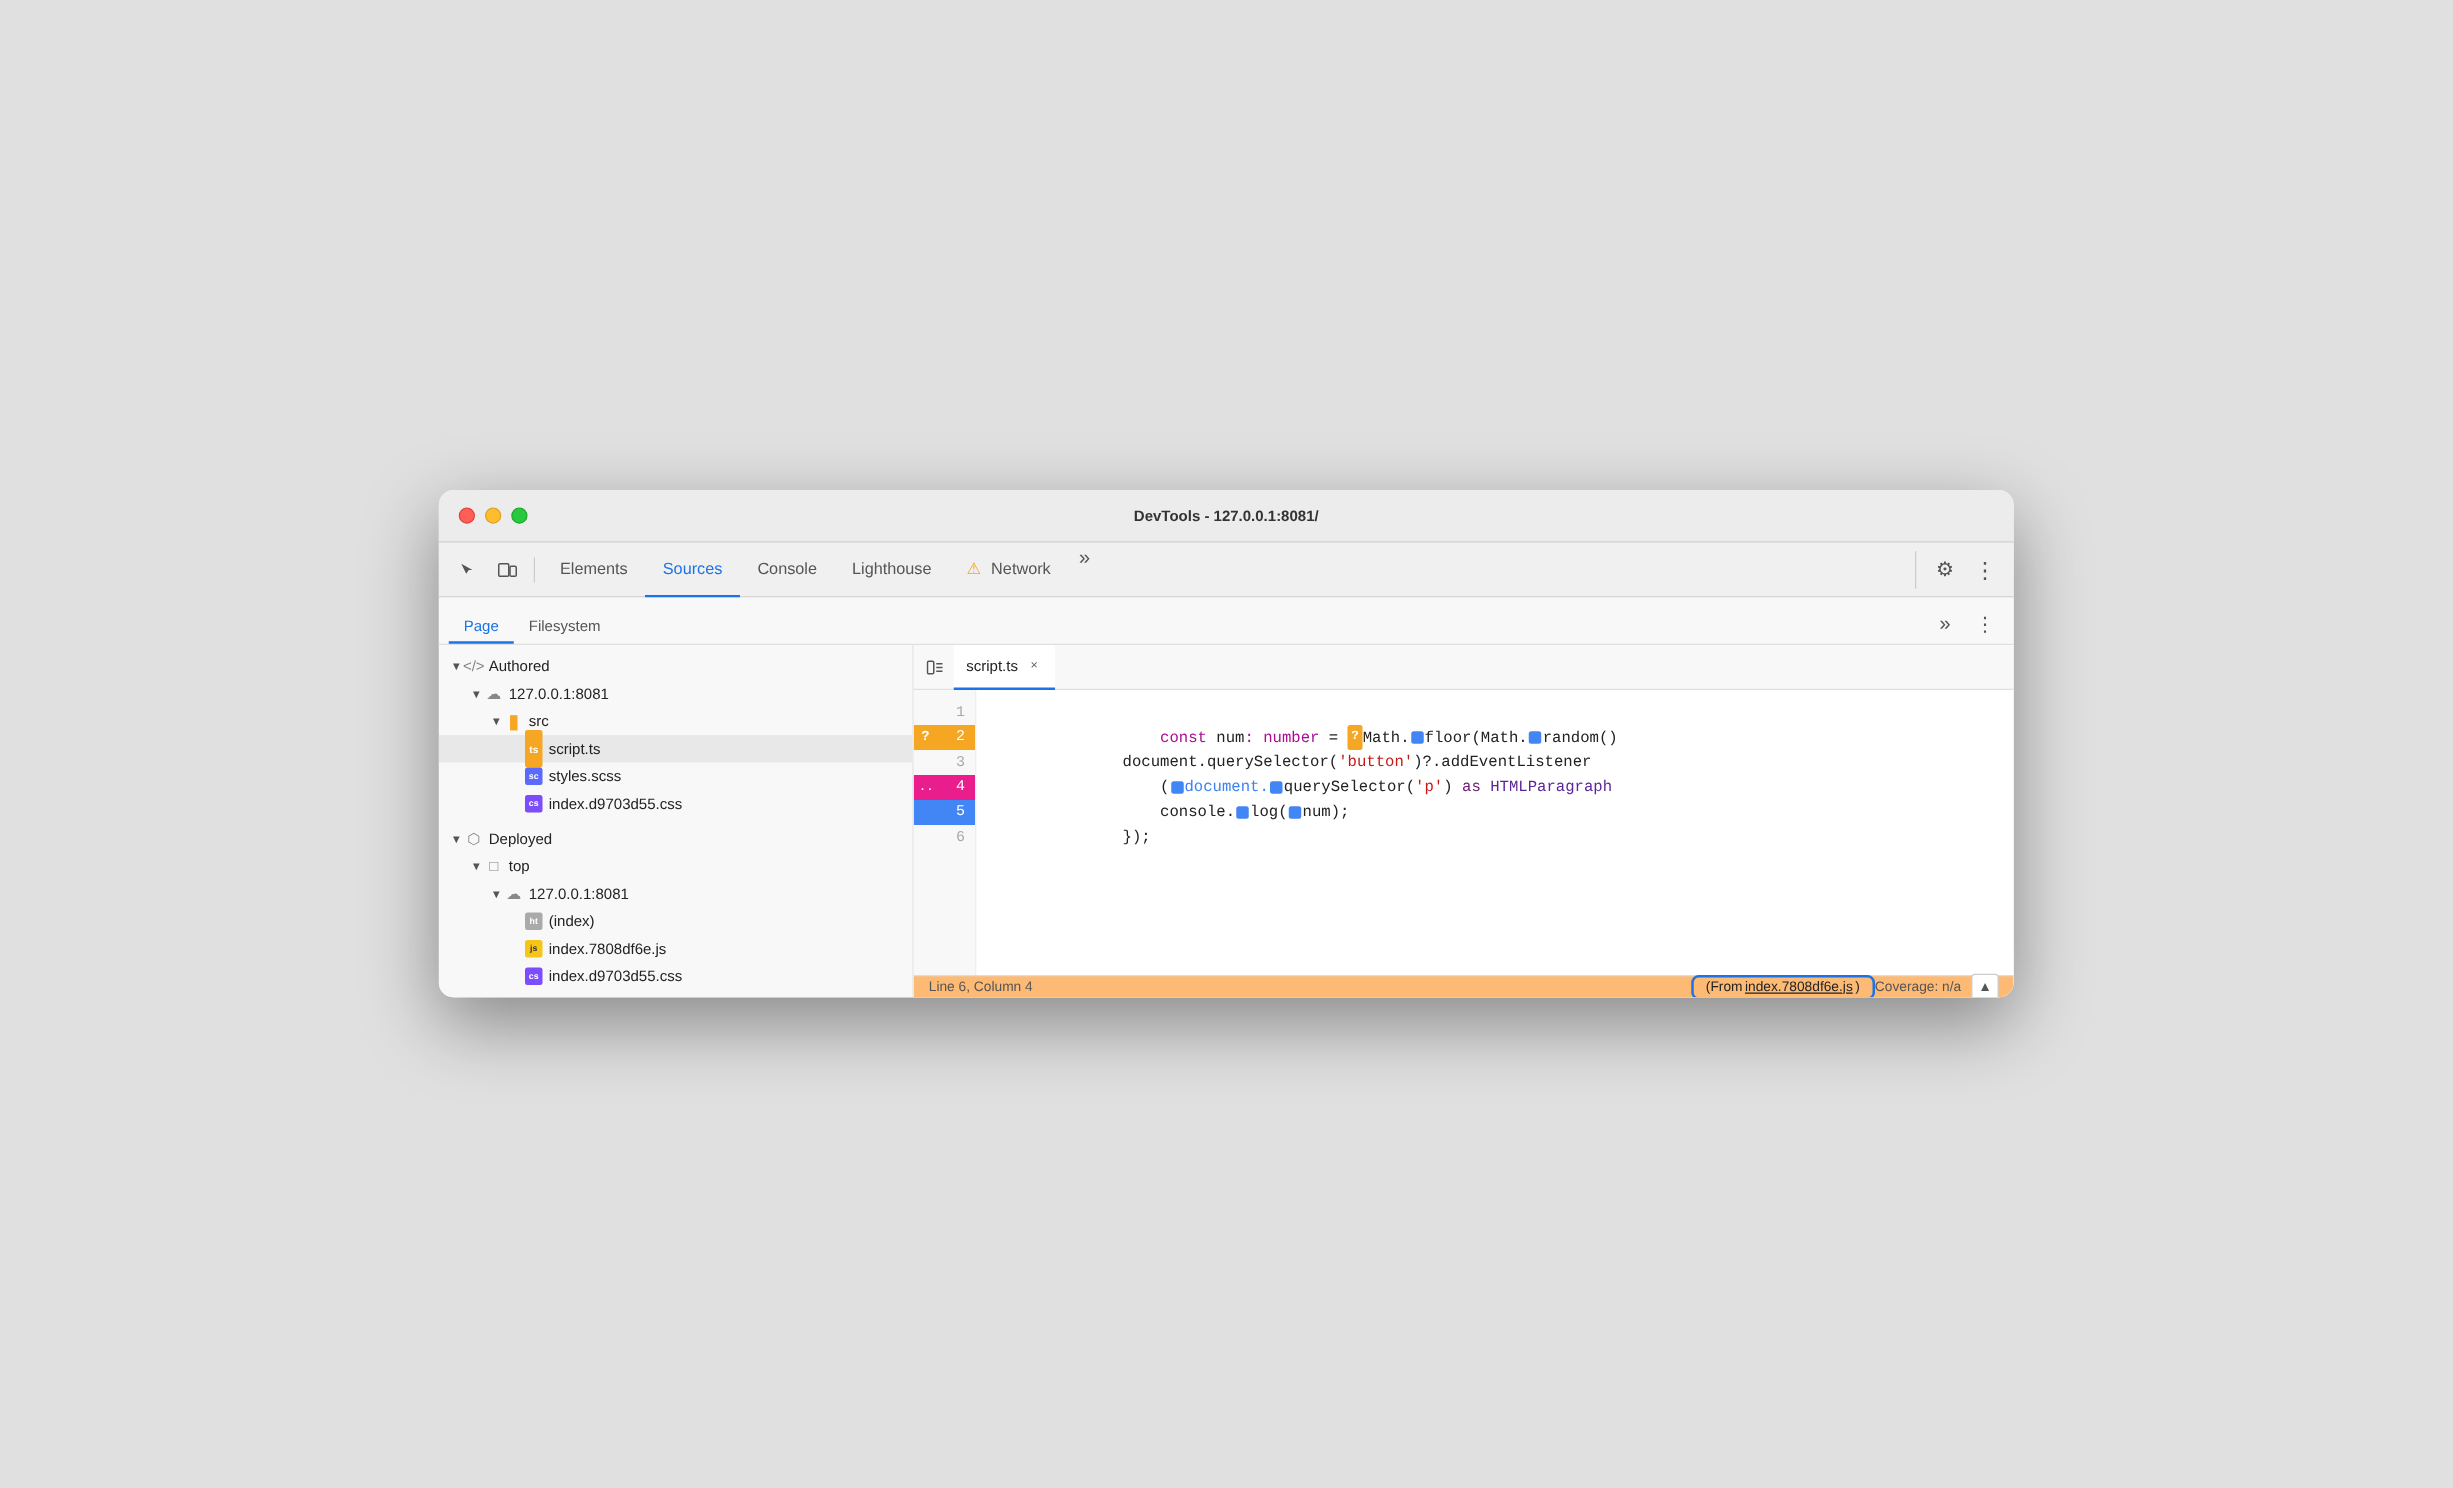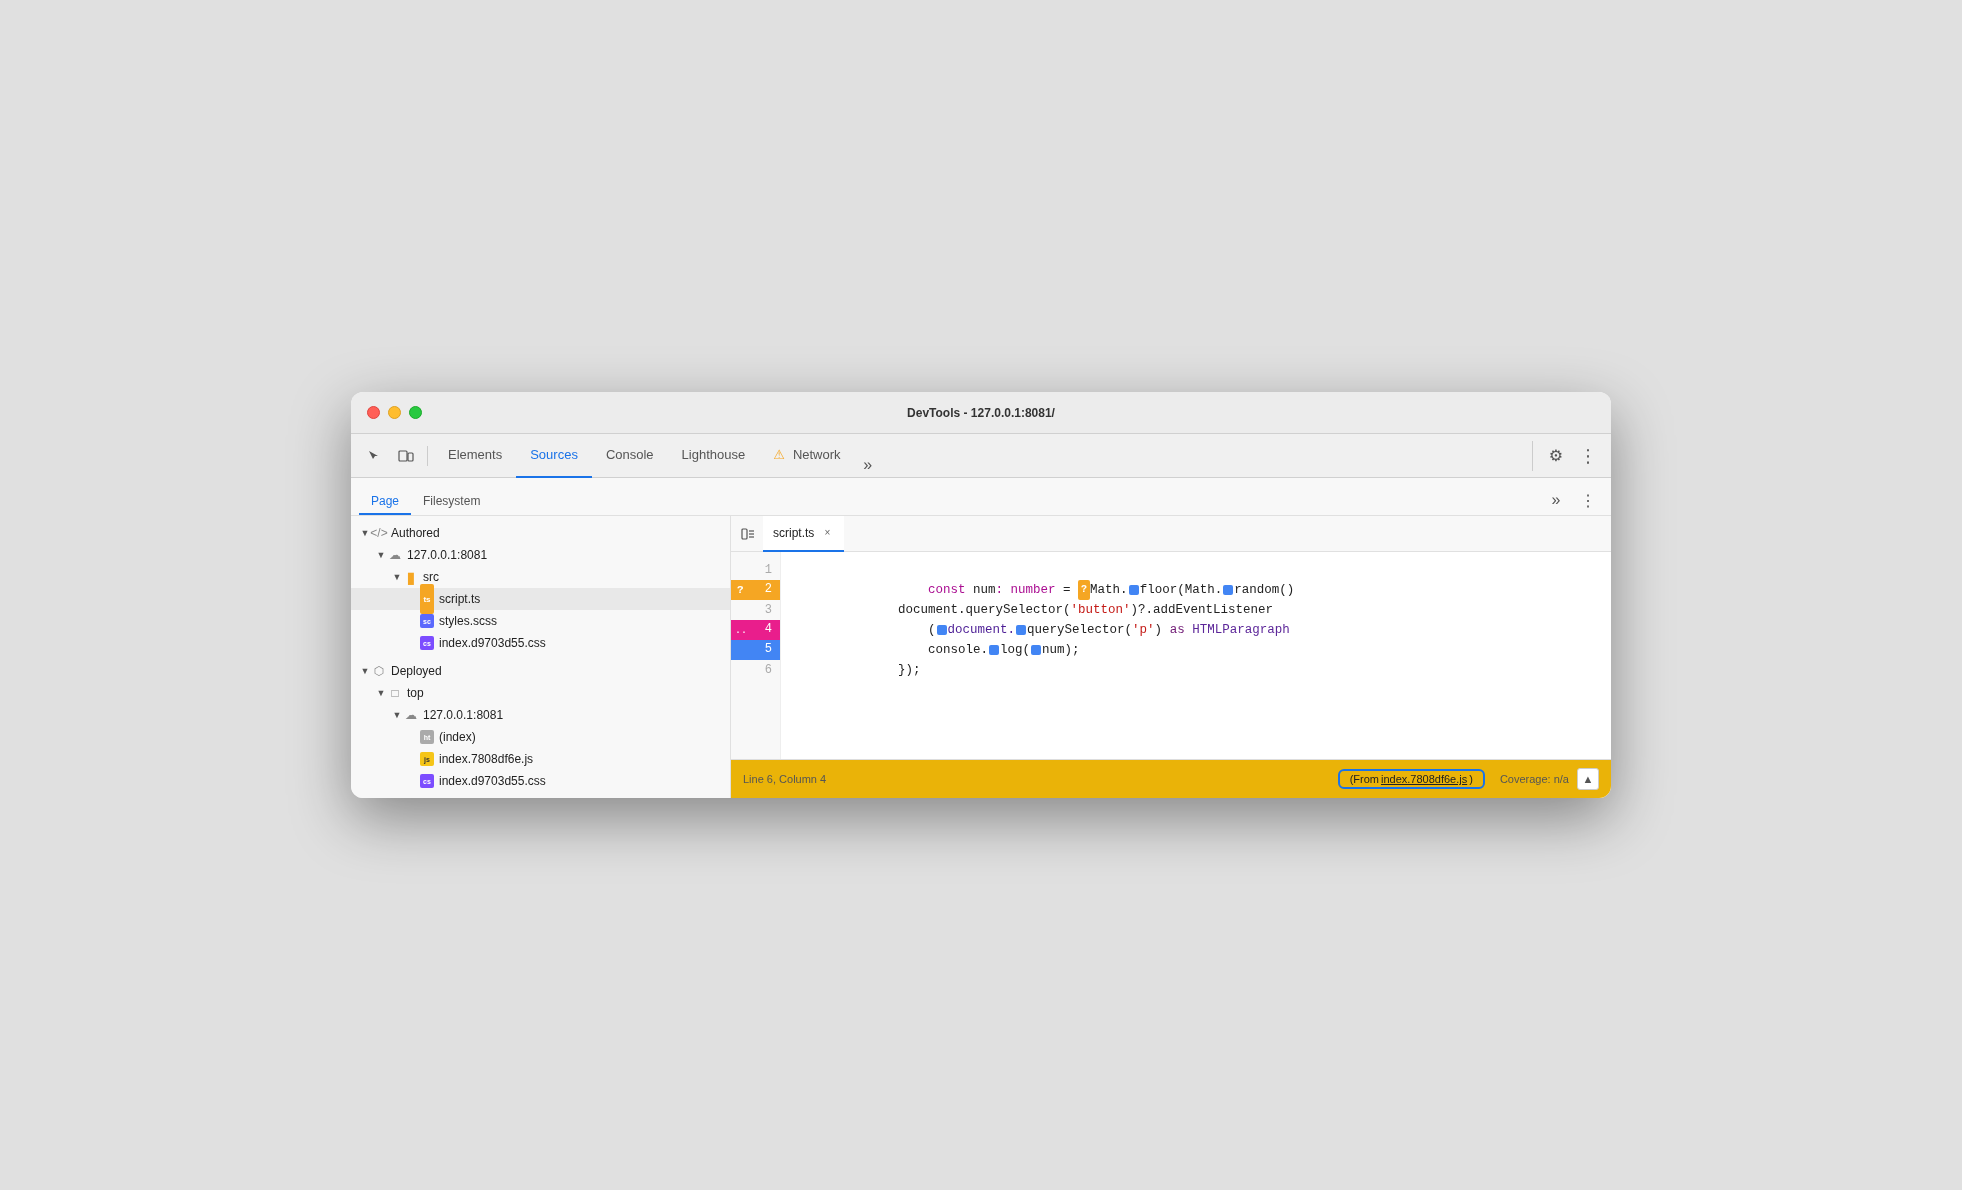--- a/index.html
+++ b/index.html
@@ -73,21 +73,21 @@
       font-size: 14px;
     }
     .toolbar-separator {
       width: 1px;
       height: 20px;
       background: #ccc;
       margin: 0 4px;
     }
     .tab-nav {
       display: flex;
-      align-items: flex-end;
+      align-items: flex-start;
       height: 44px;
       gap: 0;
       flex: 1;
     }
     .tab-item {
       padding: 0 14px;
       height: 44px;
       display: flex;
       align-items: center;
       font-size: 13px;
@@ -358,29 +358,29 @@
       color: #fff;
       font-size: 10px;
       border-radius: 2px;
       padding: 0 3px;
       vertical-align: middle;
       font-weight: bold;
     }
 
     
     .status-bar {
-      background: #eab308;
+      background: #fdba74;
       border-top: 1px solid #ddd;
-      height: 39px;
+      height: 18px;
       display: flex;
       align-items: center;
       padding: 0 12px;
       font-size: 11px;
       color: #555;
-      gap: 15px;
+      gap: 0;
     }
     .status-bar-left { flex: 1; }
     .status-source-link {
       border: 2px solid #1a73e8;
       border-radius: 6px;
       padding: 2px 10px;
       color: #222;
       display: inline-flex;
       align-items: center;
       gap: 2px;
@@ -695,21 +695,21 @@
             <div class="code-line">
               <span style="color:#aa0d91;">    const </span><span style="color:#222;">num</span><span style="color:#aa0d91;">: number</span><span style="color:#222;"> = </span><span class="c-orange-q">?</span><span style="color:#222;">Math.</span><span class="c-blue-dot"></span><span style="color:#222;">floor(Math.</span><span class="c-blue-dot"></span><span style="color:#222;">random()</span>
             </div>
 
             <div class="code-line">
               <span style="color:#222;">document.querySelector(</span><span style="color:#c41a16;">'button'</span><span style="color:#222;">)?</span><span style="color:#222;">.addEventListener</span>
             </div>
 
 
             <div class="code-line">
-              <span style="color:#222;">    (</span><span class="c-blue-dot"></span><span style="color:#4c1d95;">document.</span><span class="c-blue-dot"></span><span style="color:#222;">querySelector(</span><span style="color:#c41a16;">'p'</span><span style="color:#222;">) </span><span style="color:#701a75;margin-top:16px;">as </span><span style="color:#5c2699;">HTMLParagraph</span>
+              <span style="color:#222;">    (</span><span class="c-blue-dot"></span><span style="color:#3b82f6;">document.</span><span class="c-blue-dot"></span><span style="color:#222;">querySelector(</span><span style="color:#c41a16;">'p'</span><span style="color:#222;">) </span><span style="color:#701a75;margin-top:16px;">as </span><span style="color:#5c2699;">HTMLParagraph</span>
             </div>
 
             <div class="code-line">
               <span style="color:#222;">    console.</span><span class="c-blue-dot"></span><span style="color:#222;">log(</span><span class="c-blue-dot"></span><span style="color:#222;">num);</span>
             </div>
 
             <div class="code-line">
               <span style="color:#222;">});</span>
             </div>
           </div>

